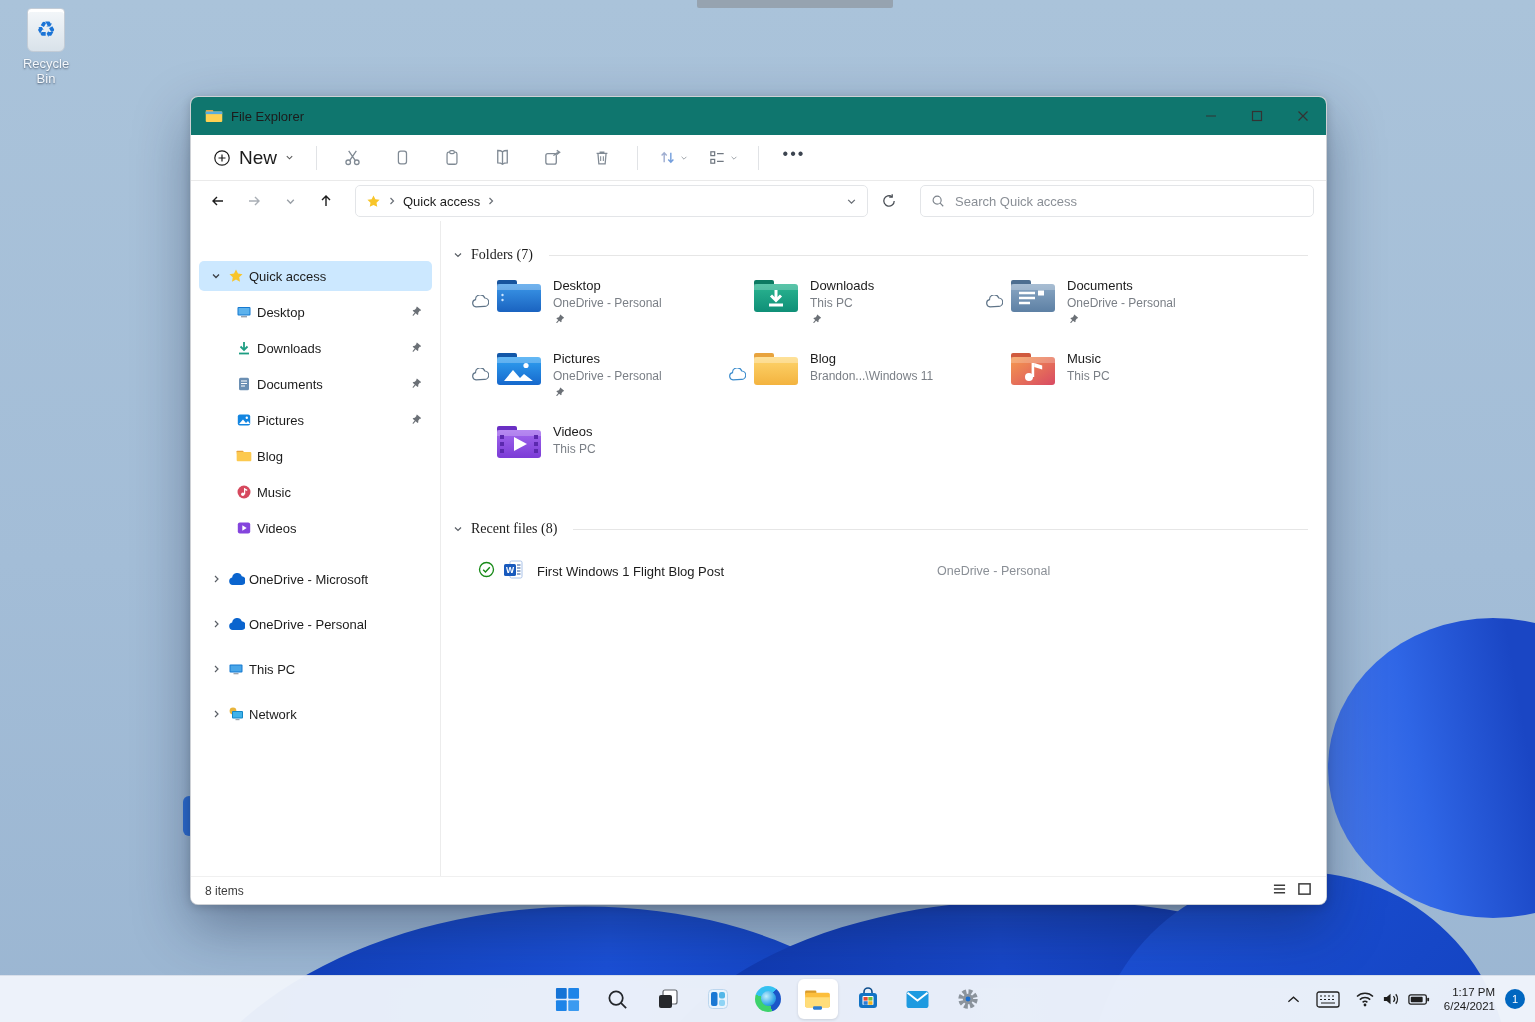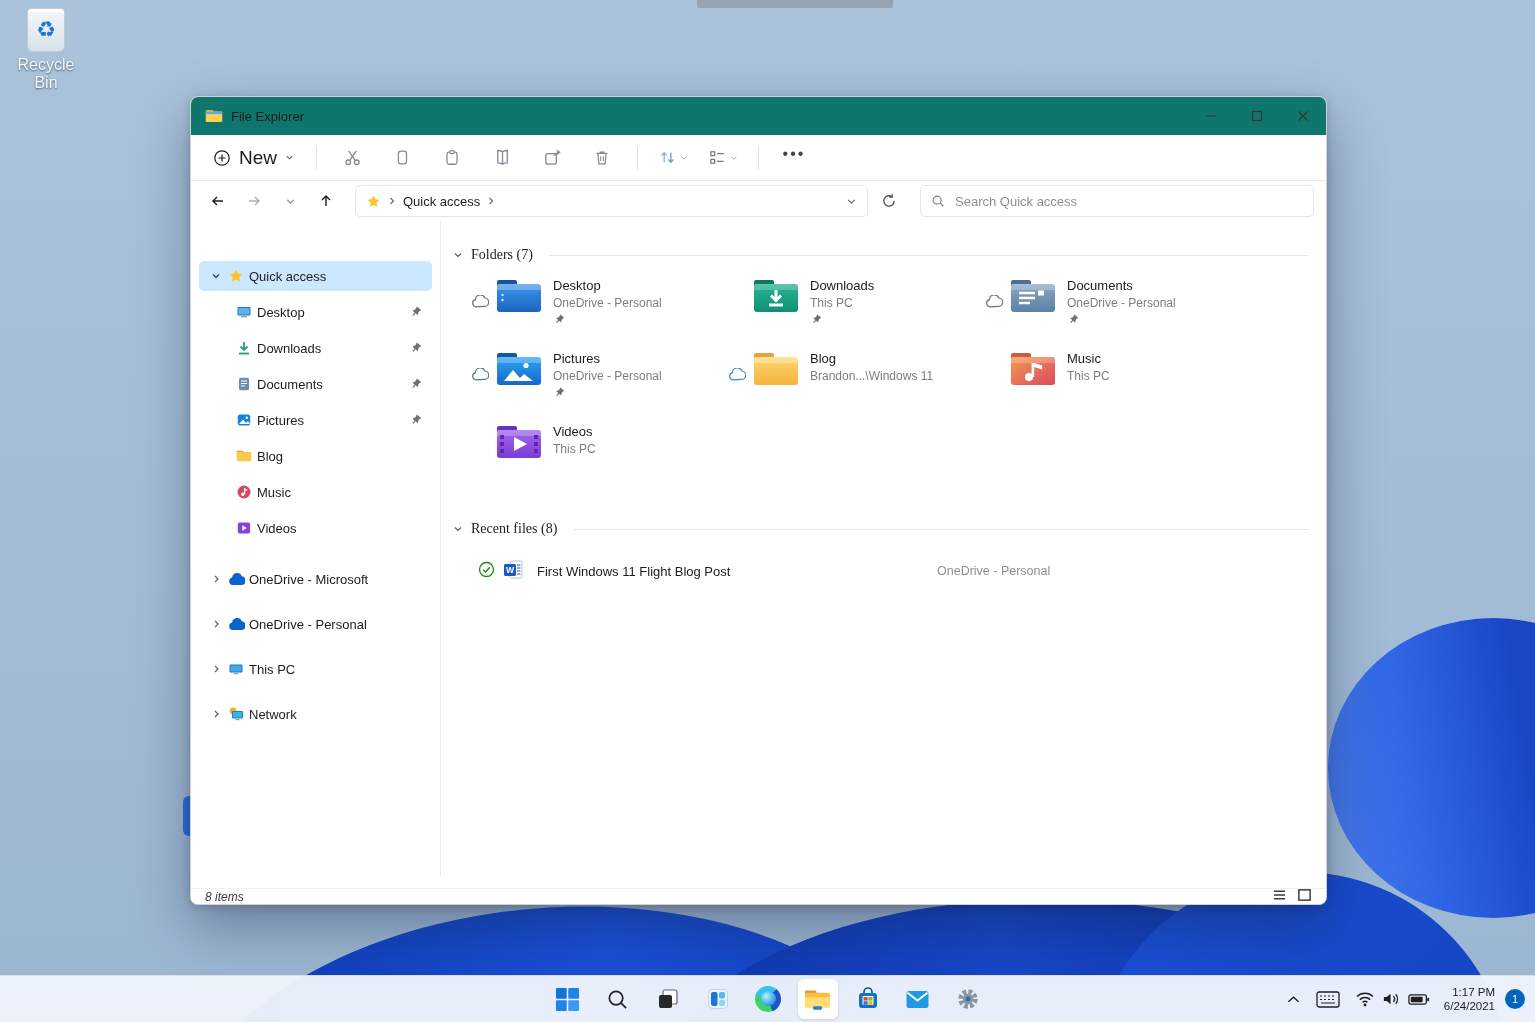--- a/index.html
+++ b/index.html
@@ -13,21 +13,21 @@
   .bloom-2 { left:640px; top:900px; width:860px; height:470px; background:linear-gradient(80deg,#0c33a4,#1847c8 45%,#0a2f9e); transform:rotate(3deg); }
   .bloom-3 { left:1090px; top:872px; width:420px; height:420px; background:linear-gradient(120deg,#1d52d8,#0f3cb6); transform:rotate(14deg); }
   .bloom-right { left:1328px; top:618px; width:330px; height:300px; background:linear-gradient(260deg,#1a46c4 40%,#2f66e6 70%,#4b7cee); }
   .bloom-bump { left:183px; top:796px; width:12px; height:40px; border-radius:6px; background:#2e6fd6; }
   .top-sliver { position:absolute; left:697px; top:0; width:196px; height:8px; background:#96a3b0; border-radius:0 0 2px 2px; }
 
   
   .recycle { position:absolute; left:14px; top:8px; width:64px; text-align:center; }
   .recycle .bin { width:38px; height:44px; margin:0 auto; background:linear-gradient(180deg,#f4f7fa,#d9e2ea); border-radius:4px 4px 6px 6px; border:1px solid #c3ccd6; display:flex; align-items:center; justify-content:center; box-shadow:inset 0 3px 0 #ffffff; }
   .recycle .glyph { color:#1b74d6; font-size:22px; line-height:1; }
-  .recycle .lbl { margin-top:4px; font-size:16px; color:#f4f8fc; text-shadow:0 1px 2px rgba(20,30,50,.65); }
+  .recycle .lbl { margin-top:4px; font-size:13px; color:#f4f8fc; text-shadow:0 1px 2px rgba(20,30,50,.65); }
 
   
   .win { position:absolute; left:190px; top:96px; width:1137px; height:809px; background:#fff;
          border-radius:8px; border:1px solid rgba(60,70,90,.25); overflow:hidden; z-index:5;
          box-shadow:0 22px 55px rgba(15,30,60,.38), 0 2px 10px rgba(0,0,0,.18); }
 
   .titlebar { height:38px; display:flex; align-items:center; padding-left:14px; background:#0f766e; }
   .titlebar .t-label { font-size:13px; color:#1c1c1c; margin-left:8px; }
   .caption { margin-left:auto; display:flex; height:38px; }
   .cap-btn { width:46px; height:38px; display:flex; align-items:center; justify-content:center; color:#333; }
@@ -73,21 +73,21 @@
   .tile .t-loc { font-size:12px; color:#7a7f86; margin-top:3px; }
   .tile .t-pin { margin-top:2px; }
 
   .recent-wrap { margin-top:26px; }
   .recent-row { position:relative; height:34px; margin-top:18px; }
   .recent-row .rr-check { position:absolute; left:25px; top:6px; }
   .recent-row .rr-doc { position:absolute; left:49px; top:3px; }
   .recent-row .rr-name { position:absolute; left:84px; top:9px; font-size:13px; color:#1c1c1c; }
   .recent-row .rr-loc { position:absolute; left:484px; top:9px; font-size:12.5px; color:#8a8f96; }
 
-  .statusbar { position:absolute; left:0; right:0; bottom:0; height:16px; display:flex; align-items:center; padding:0 14px; border-top:1px solid #f0f0f0; background:#fff;font-style:italic; }
+  .statusbar { position:absolute; left:0; right:0; bottom:0; height:28px; display:flex; align-items:center; padding:0 14px; border-top:1px solid #f0f0f0; background:#fff; }
   .statusbar .cnt { font-size:12px; color:#3c3c3c; }
   .sb-views { margin-left:auto; display:flex; gap:10px; align-items:center; }
 
   
   .taskbar { position:absolute; left:0; right:0; top:975px; height:47px; background:rgba(240,245,251,.96);
              border-top:1px solid rgba(120,140,160,.18); z-index:10; display:flex; align-items:center; }
   .tk-center { position:absolute; left:50%; transform:translateX(-50%); display:flex; gap:10px; align-items:center; }
   .tk-btn { width:40px; height:40px; border-radius:6px; display:flex; align-items:center; justify-content:center; }
   .tk-btn.active { background:#ffffff; box-shadow:0 1px 3px rgba(0,0,0,.12); }
   .tk-edge { width:26px; height:26px; border-radius:50%; background:conic-gradient(from 220deg,#3dd26c 0deg 70deg,#35c1f1 70deg 180deg,#1b56c8 180deg 300deg,#3dd26c 300deg 360deg); position:relative; }
@@ -633,21 +633,21 @@
                   <circle cx="9" cy="9" r="7.4" fill="#fff" stroke="#188a18" stroke-width="1.4"></circle>
                   <path d="M5.5 9.2l2.4 2.4 4.6-5" fill="none" stroke="#188a18" stroke-width="1.5"></path>
                 </svg></span>
             <span class="rr-doc">
               <svg width="24" height="24" viewBox="0 0 24 24">
                 <rect x="8" y="3" width="12" height="17" rx="1.5" fill="#fff" stroke="#a9c2e8" stroke-width="1"></rect>
                 <path d="M15 7h3.5M15 10h3.5M15 13h3.5M15 16h3.5" stroke="#2b579a" stroke-width="1.1"></path>
                 <rect x="2" y="6" width="12" height="12" rx="1.6" fill="#185abd"></rect>
                 <text x="8" y="15" font-size="8.6" font-family="Liberation Sans, sans-serif" font-weight="bold" fill="#fff" text-anchor="middle">W</text>
               </svg></span>
-            <span class="rr-name">First Windows 11 Flight Blog Post</span>
+            <span class="rr-name">First Windows 1 Flight Blog Post</span>
             <span class="rr-loc">OneDrive - Personal</span>
           </div>
         </div>
       </div>
     </div>
 
     <div class="statusbar">
       <span class="cnt">8 items</span>
       <div class="sb-views">
         <span>

